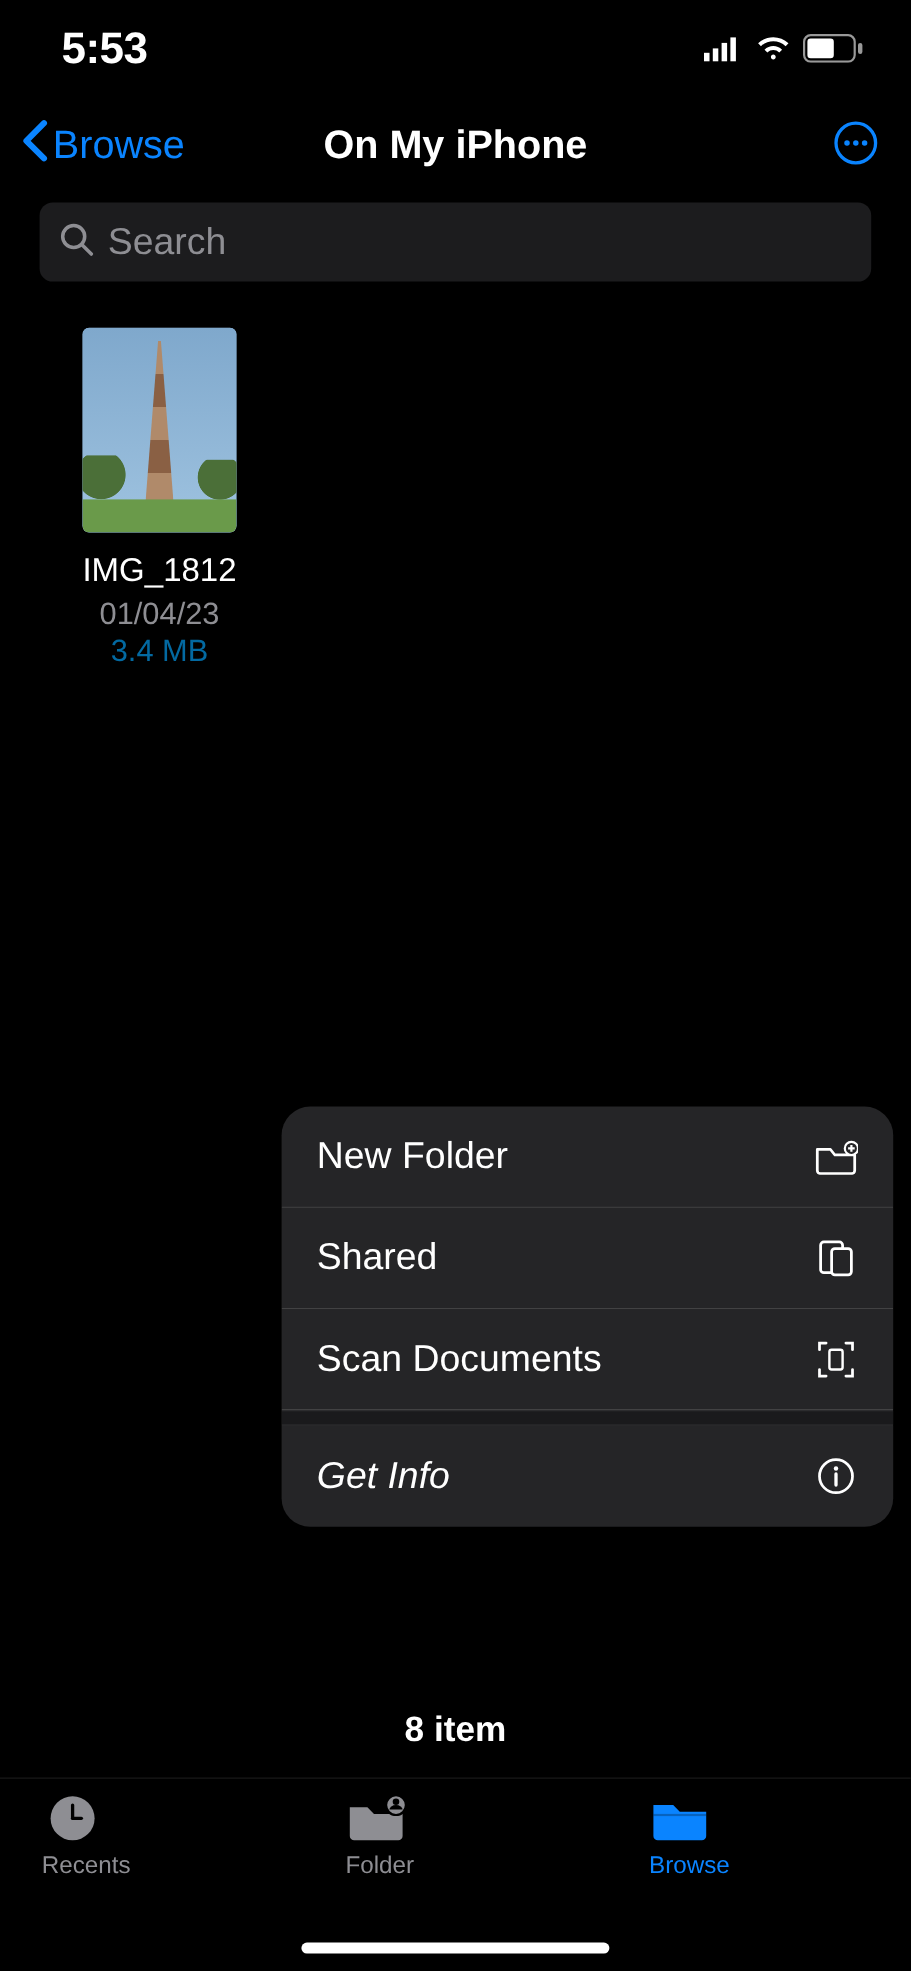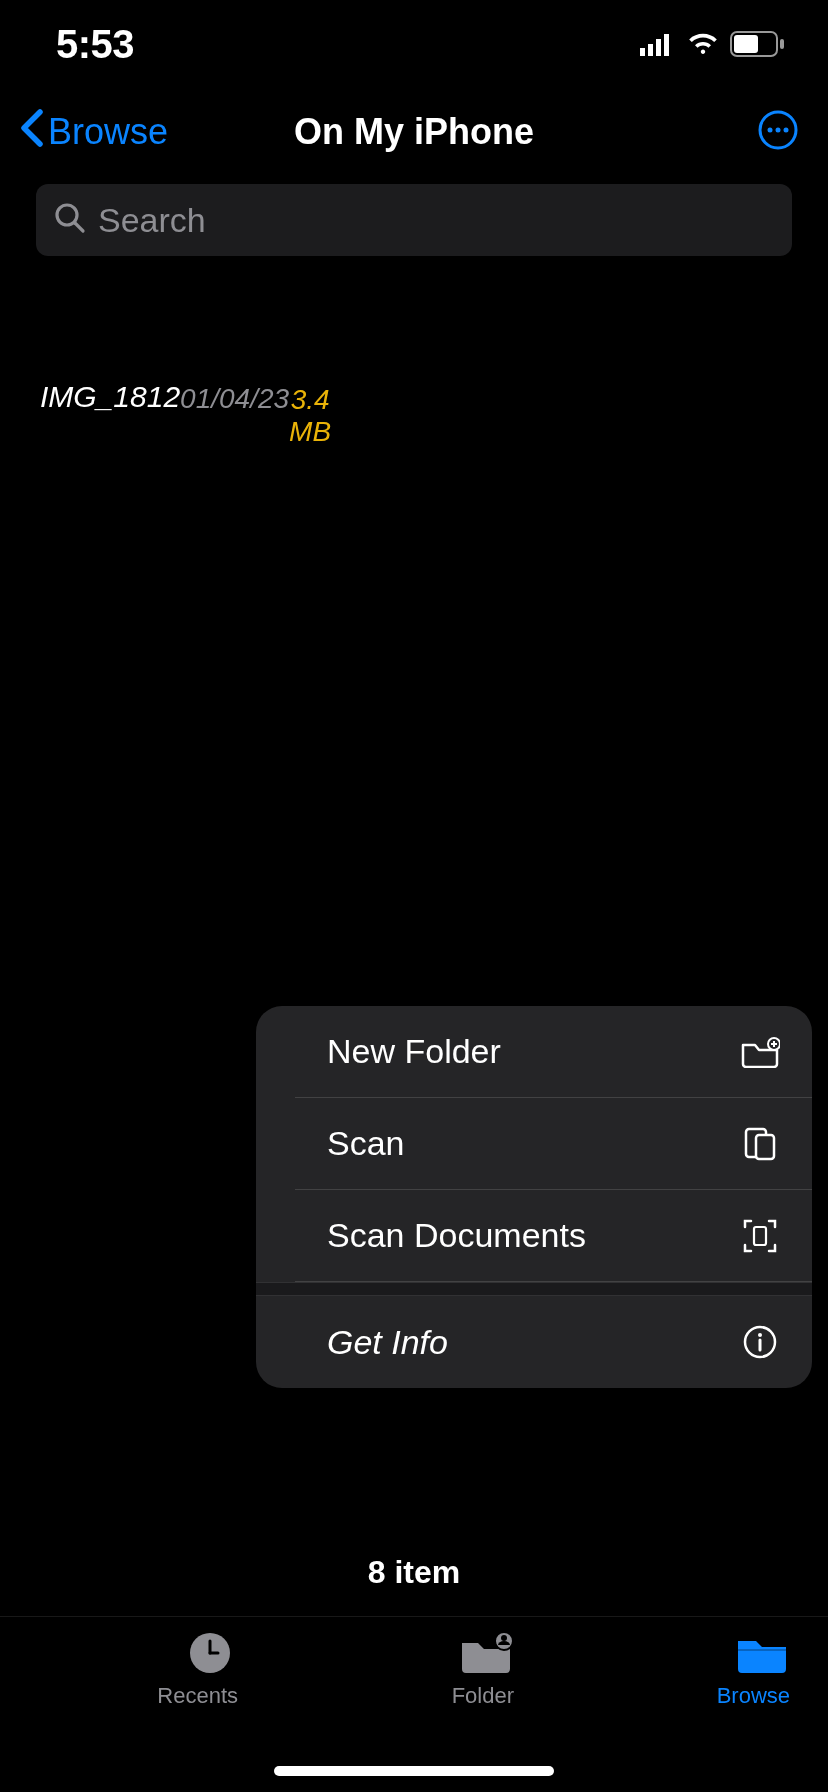--- a/index.html
+++ b/index.html
@@ -82,63 +82,61 @@
     
     .grid {
       padding: 24px 40px;
       display: flex;
       flex-wrap: wrap;
       gap: 30px;
     }
     .file {
       width: 210px;
       display: flex;
-      flex-direction: row;
+      flex-direction: column;
       align-items: center;
       text-align: center;
-      font-style: italic;
     }
     .file-thumb {
       width: 140px;
       height: 186px;
       border-radius: 6px;
       overflow: hidden;
       margin-bottom: 18px;
       background: #8ab4d8;
       position: relative;
     }
     .sky { position:absolute; inset:0; background: linear-gradient(#7fa8cc, #9fc3e0); }
     .ground { position:absolute; left:0; right:0; bottom:0; height:30px; background:#6a9a4a; }
     .tree { position:absolute; bottom:26px; width:50px; height:44px; background: radial-gradient(circle at 50% 40%, #4b6f38 0 60%, transparent 62%); }
     .tree.t1 { left:-8px; }
     .tree.t2 { right:-8px; width:46px; height:40px; }
     .tower { position:absolute; left:50%; transform:translateX(-50%); bottom:24px; width:26px; height:150px; background: linear-gradient(#b08a6a 0 20%, #8a6044 20% 40%, #b08a6a 40% 60%, #8a6044 60% 80%, #b08a6a 80% 100%); clip-path: polygon(45% 0, 55% 0, 100% 100%, 0 100%); }
     .file-name { font-size: 30px; margin-bottom: 6px; }
     .file-date { font-size: 28px; color: #8e8e93; margin-bottom: 2px; }
-    .file-size { font-size: 28px; color: #eab308; margin-top: 32px; }
+    .file-size { font-size: 28px; color: #0369a1; }
 
     
     .menu {
       position: absolute;
       left: 256px;
       width: 556px;
       top: 1006px;
       background: #252527;
       border-radius: 26px;
       overflow: hidden;
     }
     .menu-item {
       height: 92px;
       display: flex;
       align-items: center;
       justify-content: space-between;
       padding: 0 32px;
       font-size: 34px;
       border-bottom: 1px solid rgba(120,120,120,0.35);
-      margin-left: 39px;
     }
     .menu-item:last-child { border-bottom: none; font-style: italic; }
     .menu-gap { height: 14px; background: #1a1a1c; border-top: 1px solid rgba(120,120,120,0.25); border-bottom: 1px solid rgba(120,120,120,0.25);}
     .menu-icon { width: 40px; height: 40px; display:flex; align-items:center; justify-content:center; }
 
     
     .count {
       position: absolute;
       left: 0; right: 0;
       top: 1554px;
@@ -154,21 +152,21 @@
       height: 176px;
       border-top: 1px solid rgba(80,80,80,0.3);
       display: flex;
       justify-content: space-around;
       align-items: flex-start;
       padding-top: 14px;
     }
     .tab {
       display: flex;
       flex-direction: column;
-      align-items: flex-end;
+      align-items: flex-start;
       gap: 8px;
       color: #8e8e93;
       width: 200px;
     }
     .tab.active { color: #0a84ff; }
     .tab-label { font-size: 22px; }
     .tab-icon { width: 56px; height: 44px; display:flex; align-items:center; justify-content:center; }
 
     
     .home-ind {
@@ -264,21 +262,21 @@
     <span class="menu-icon">
       <svg width="40" height="32" viewBox="0 0 40 32">
           <path d="M3 9 h12 l4 5 h18 v14 a3 3 0 0 1 -3 3 H6 a3 3 0 0 1 -3 -3 z" stroke="#fff" stroke-width="2.5" fill="none" stroke-linejoin="round"></path>
           <circle cx="34" cy="8" r="6" stroke="#fff" stroke-width="2" fill="#252527"></circle>
           <line x1="34" y1="5" x2="34" y2="11" stroke="#fff" stroke-width="2"></line>
           <line x1="31" y1="8" x2="37" y2="8" stroke="#fff" stroke-width="2"></line>
         </svg>
     </span>
   </div>
   <div class="menu-item">
-    <span>Scan</span>
+    <span>Shared</span>
     <span class="menu-icon">
       <svg width="36" height="38" viewBox="0 0 36 38">
           <rect x="4" y="4" width="20" height="28" rx="3" stroke="#fff" stroke-width="2.5" fill="none"></rect>
           <rect x="14" y="10" width="18" height="24" rx="3" stroke="#fff" stroke-width="2.5" fill="#252527"></rect>
         </svg>
     </span>
   </div>
   <div class="menu-item">
     <span>Scan Documents</span>
     <span class="menu-icon">

